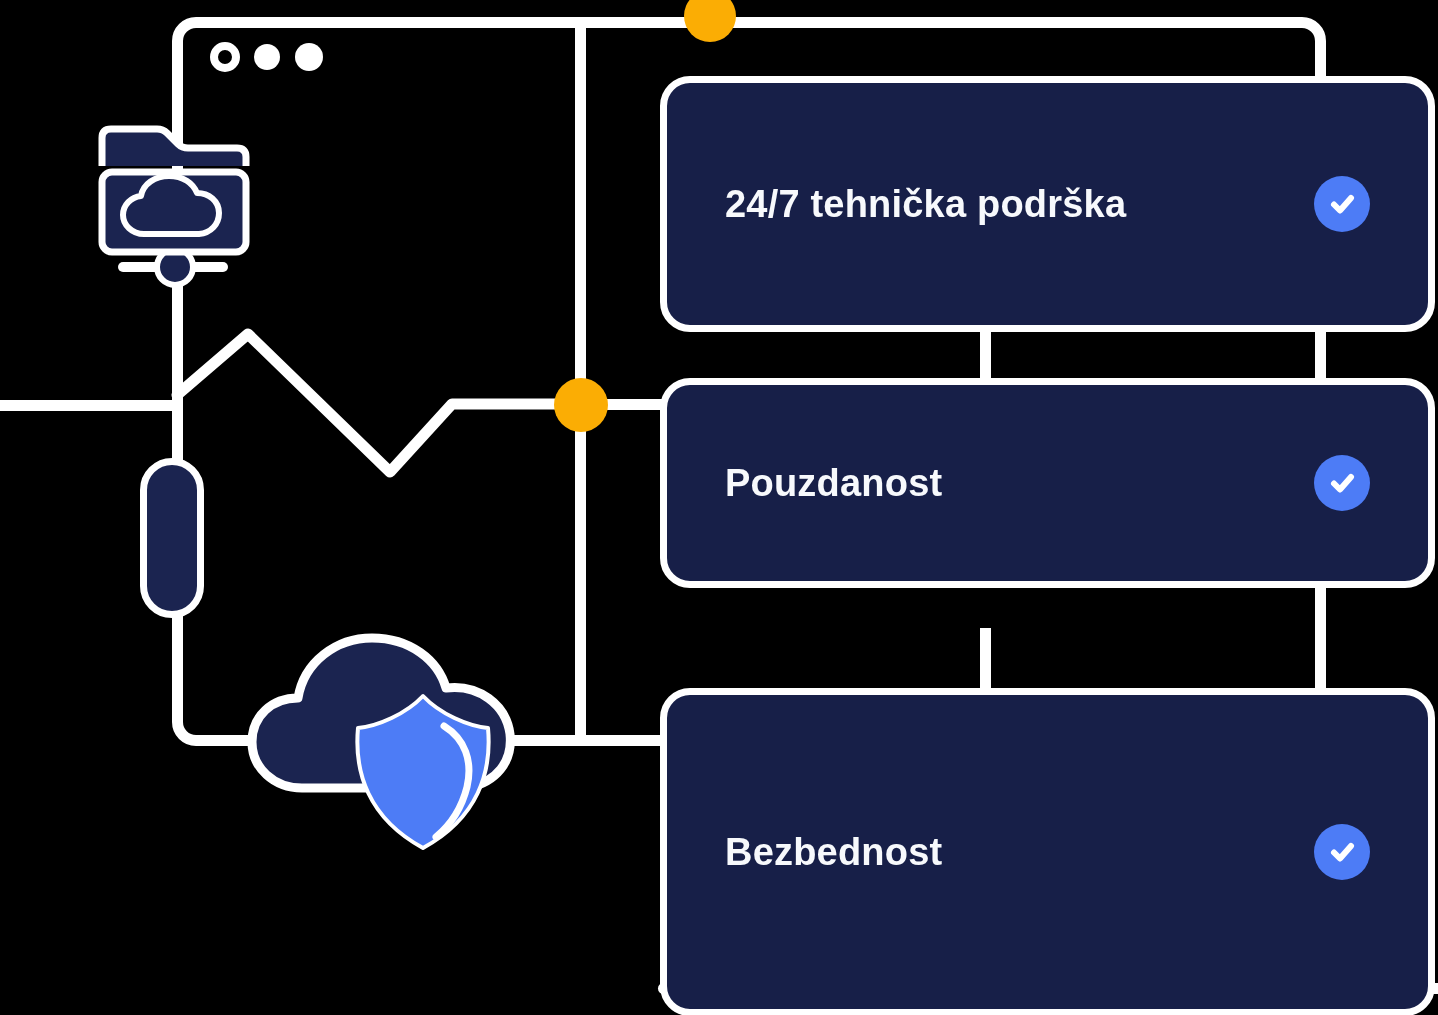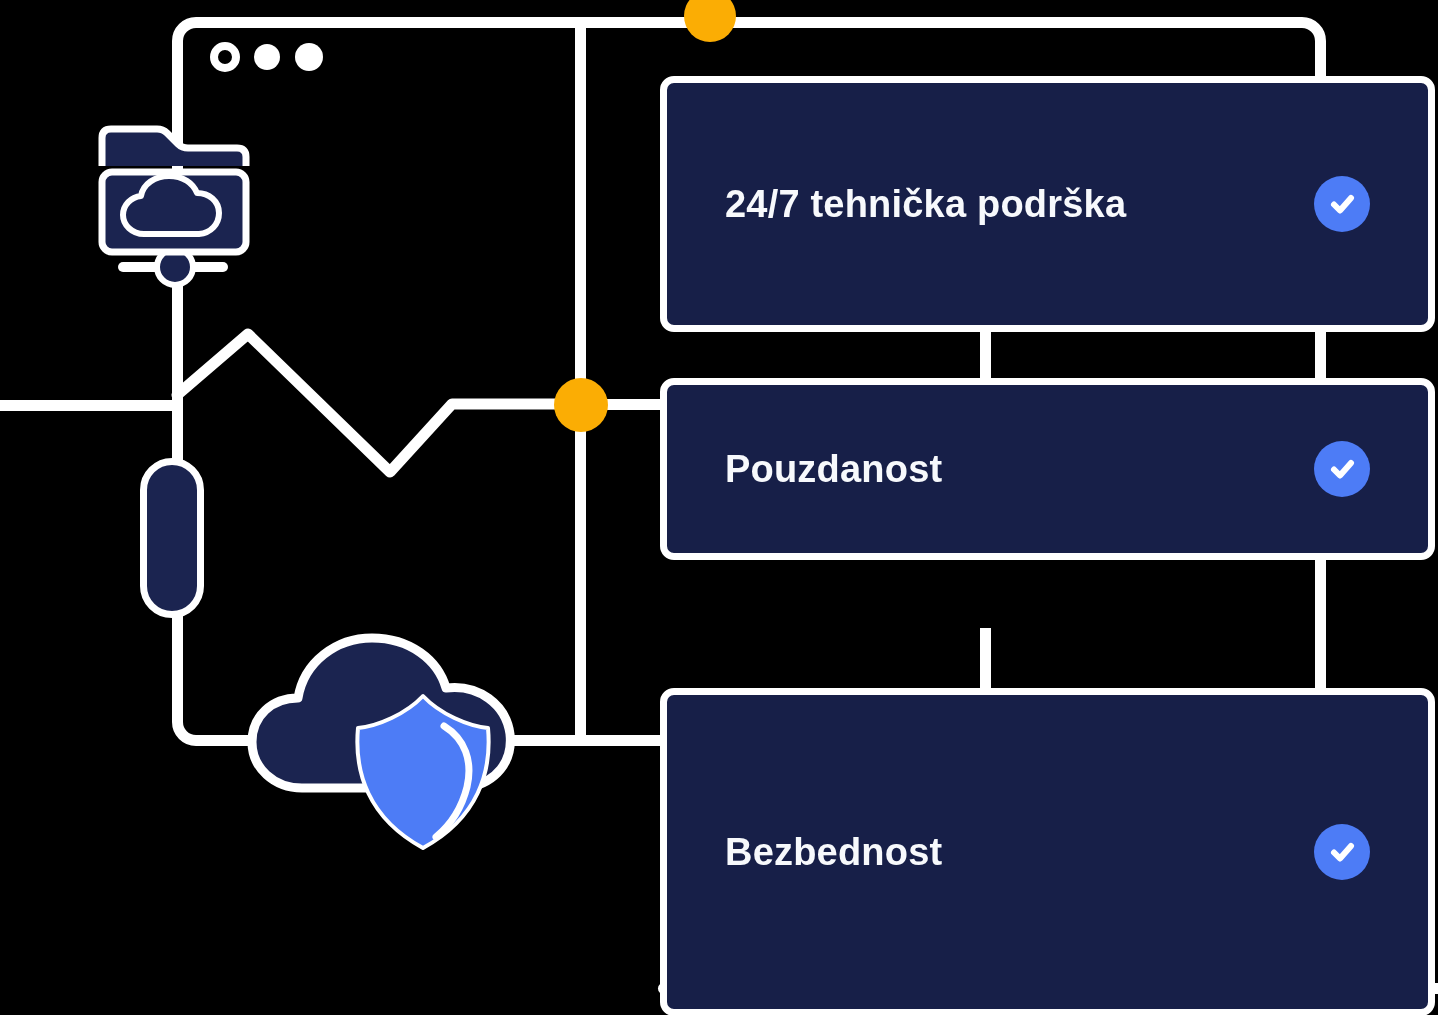--- a/index.html
+++ b/index.html
@@ -24,21 +24,21 @@
   .navy-dot{position:absolute;background:#1b2450;border:6px solid #fff;
     border-radius:50%;box-sizing:border-box;}
   .folder-sub-dot{position:absolute;left:154px;top:246px;width:42px;height:42px;
     background:#1b2450;border:6px solid #fff;border-radius:50%;box-sizing:border-box;}
   
   .pill{position:absolute;left:140px;top:458px;width:64px;height:160px;
     background:#1b2450;border:7px solid #fff;border-radius:34px;box-sizing:border-box;}
   
   .card{
     position:absolute;left:660px;width:775px;background:#171f48;
-    border:7px solid #fff;border-radius:14px;box-sizing:border-box;
+    border:7px solid #fff;border-radius:30px;box-sizing:border-box;
     display:flex;align-items:center;justify-content:space-between;
     padding:0 58px;
   }
   .card-title{
     color:#f7f9fc;font-size:38px;font-weight:700;letter-spacing:.2px;
     white-space:nowrap;
   }
   .check-circle{
     width:56px;height:56px;border-radius:50%;background:#4d7cf6;
     display:flex;align-items:center;justify-content:center;flex:0 0 auto;
@@ -107,21 +107,21 @@
     <span class="check-circle">
       <svg width="28" height="28" viewBox="0 0 28 28">
         <polyline points="6,14.5 12,20.5 23,8" fill="none" stroke="#ffffff" stroke-width="6" stroke-linecap="round" stroke-linejoin="round"></polyline>
       </svg>
     </span>
     <span class="progress-track">
       <span class="progress-fill" style="background-color: rgb(11, 80, 240);"></span>
     </span>
   </div>
 
-  <div class="card" style="top:378px;height:182px;">
+  <div class="card" style="top:378px;height:210px;">
     <span class="card-title">Pouzdanost</span>
     <span class="check-circle">
       <svg width="28" height="28" viewBox="0 0 28 28">
         <polyline points="6,14.5 12,20.5 23,8" fill="none" stroke="#ffffff" stroke-width="6" stroke-linecap="round" stroke-linejoin="round"></polyline>
       </svg>
     </span>
     <span class="progress-track">
       <span class="progress-fill" style="background-color: rgb(11, 80, 240);"></span>
     </span>
   </div>

